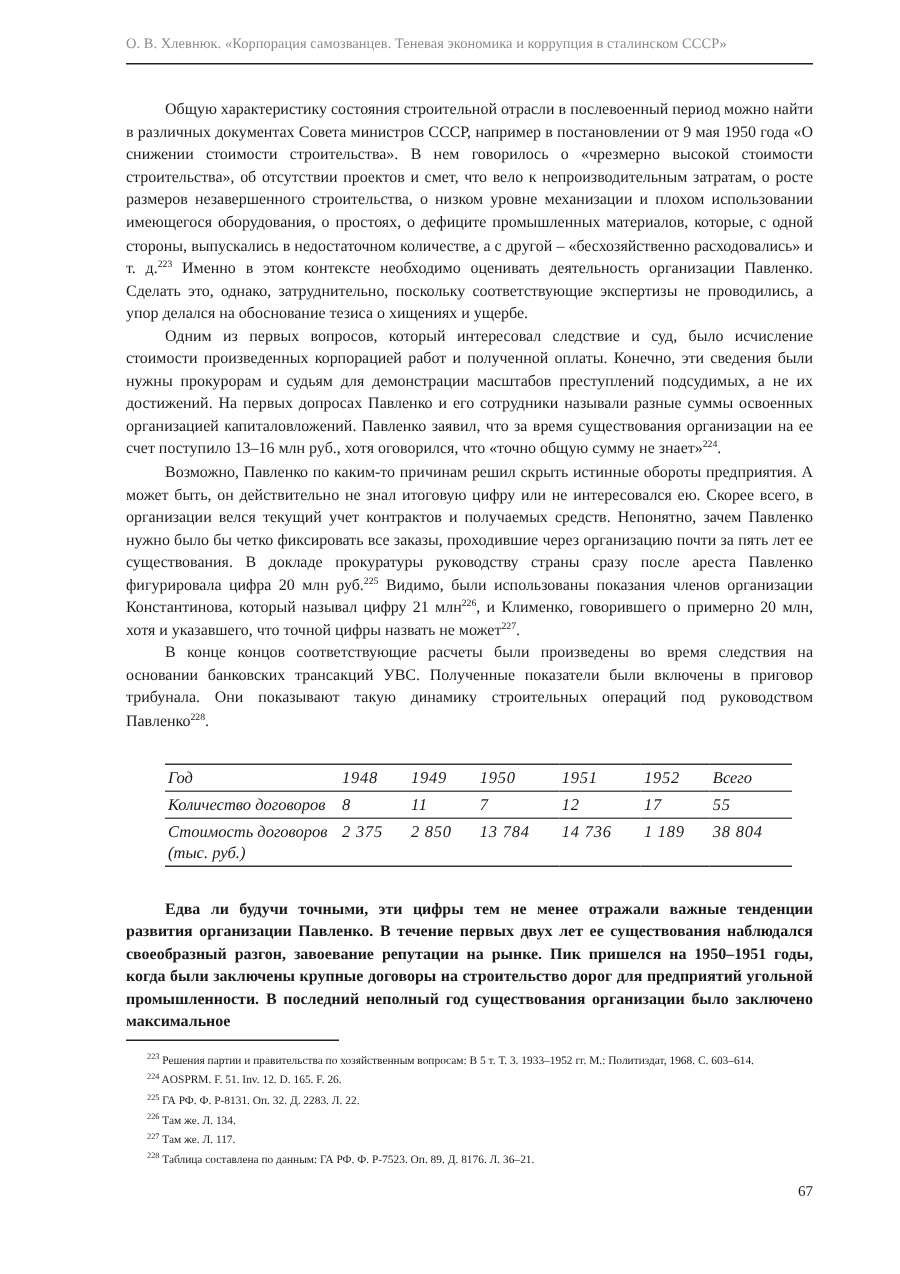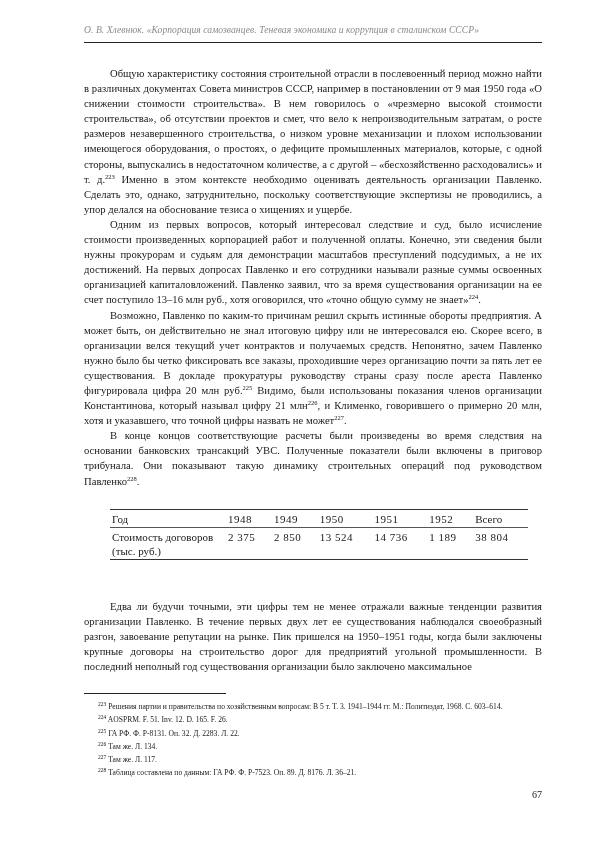--- a/index.html
+++ b/index.html
@@ -1,34 +1,34 @@
 <!DOCTYPE html>
 <html><head>
 <meta charset="utf-8">
 <style>
   html, body { margin: 0; padding: 0; background: #ffffff; }
   body { width: 600px; height: 849px; position: relative; overflow: hidden;
          font-family: "Liberation Serif", "DejaVu Serif", serif; color: #1a1a1a; }
   .header { position: absolute; left: 84px; top: 24px; width: 458px;
-            font-size: 9.6px; color: #8a8a8a; letter-spacing: 0.05px; white-space: nowrap; font-style: italic; }
+            font-size: 9.6px; color: #8a8a8a; letter-spacing: 0.05px; white-space: nowrap; }
   .header-rule { position: absolute; left: 84px; top: 42px; width: 458px; height: 1px; background: #222; }
   .body-text { position: absolute; left: 84px; top: 66px; width: 458px;
                font-size: 10.65px; line-height: 15.1px; text-align: justify; }
   .body-text p { margin: 0; text-indent: 26px; }
   sup { font-size: 6.5px; line-height: 0; vertical-align: 4px; }
-  .table-wrap { position: absolute; left: 110px; top: 509px; width: 418px; }
+  .table-wrap { position: absolute; left: 110px; top: 509px; width: 418px; font-style: italic; }
   table { border-collapse: collapse; width: 100%; font-size: 11px; }
   table th, table td { text-align: left; font-weight: normal; padding: 2px 2px 1px 2px; vertical-align: top; line-height: 14px; }
   table thead tr { border-top: 1.3px solid #333; border-bottom: 1px solid #555; }
   table tbody tr { border-bottom: 1px solid #555; }
   table tbody tr:last-child { border-bottom: 1.3px solid #333; }
   .col-label { width: 112px; }
   .num { letter-spacing: 0.5px; }
   .body-text-2 { position: absolute; left: 84px; top: 599px; width: 458px;
-                 font-size: 10.65px; line-height: 15.1px; text-align: justify; }
+                 font-size: 10.65px; line-height: 15.1px; text-align: justify; font-weight: bold; }
   .body-text-2 p { margin: 0; text-indent: 26px; }
   .fn-rule { position: absolute; left: 84px; top: 693px; width: 142px; height: 1px; background: #222; }
   .footnotes { position: absolute; left: 84px; top: 700px; width: 458px; font-size: 7.6px; line-height: 13.3px; }
   .footnotes p { margin: 0; text-indent: 14px; }
   .footnotes sup { font-size: 5.5px; vertical-align: 3px; }
   .page-number { position: absolute; right: 58px; top: 789px; font-size: 10px; text-align: right; }
 </style>
 </head>
 <body>
 
@@ -58,42 +58,51 @@
         <th class="num">1948</th>
         <th class="num">1949</th>
         <th class="num">1950</th>
         <th class="num">1951</th>
         <th class="num">1952</th>
         <th>Всего</th>
       </tr>
     </thead>
     <tbody>
       <tr>
+        <td>Количество договоров</td>
+        <td class="num">8</td>
+        <td class="num">11</td>
+        <td class="num">7</td>
+        <td class="num">12</td>
+        <td class="num">17</td>
+        <td class="num">55</td>
+      </tr>
+      <tr>
         <td>Стоимость договоров (тыс. руб.)</td>
         <td class="num">2 375</td>
         <td class="num">2 850</td>
-        <td class="num">13 524</td>
+        <td class="num">13 784</td>
         <td class="num">14 736</td>
         <td class="num">1 189</td>
         <td class="num">38 804</td>
       </tr>
     </tbody>
   </table>
 </div>
 
 <div class="body-text-2">
   <p>
     <span>Едва ли будучи точными, эти цифры тем не менее отражали важные тенденции развития организации Павленко. В течение первых двух лет ее существования наблюдался своеобразный разгон, завоевание репутации на рынке. Пик пришелся на 1950–1951 годы, когда были заключены крупные договоры на строительство дорог для предприятий угольной промышленности. В последний неполный год существования организации было заключено максимальное</span>
   </p>
 </div>
 
 <div class="fn-rule"></div>
 
 <div class="footnotes">
-  <p><sup>223</sup><span> Решения партии и правительства по хозяйственным вопросам: В 5 т. Т. 3. 1941–1944 гг. М.: Политиздат, 1968. С. 603–614.</span></p>
+  <p><sup>223</sup><span> Решения партии и правительства по хозяйственным вопросам: В 5 т. Т. 3. 1933–1952 гг. М.: Политиздат, 1968. С. 603–614.</span></p>
   <p><sup>224</sup><span> AOSPRM. F. 51. Inv. 12. D. 165. F. 26.</span></p>
   <p><sup>225</sup><span> ГА РФ. Ф. Р-8131. Оп. 32. Д. 2283. Л. 22.</span></p>
   <p><sup>226</sup><span> Там же. Л. 134.</span></p>
   <p><sup>227</sup><span> Там же. Л. 117.</span></p>
   <p><sup>228</sup><span> Таблица составлена по данным: ГА РФ. Ф. Р-7523. Оп. 89. Д. 8176. Л. 36–21.</span></p>
 </div>
 
 <div class="page-number">67</div>
 
 </body></html>

